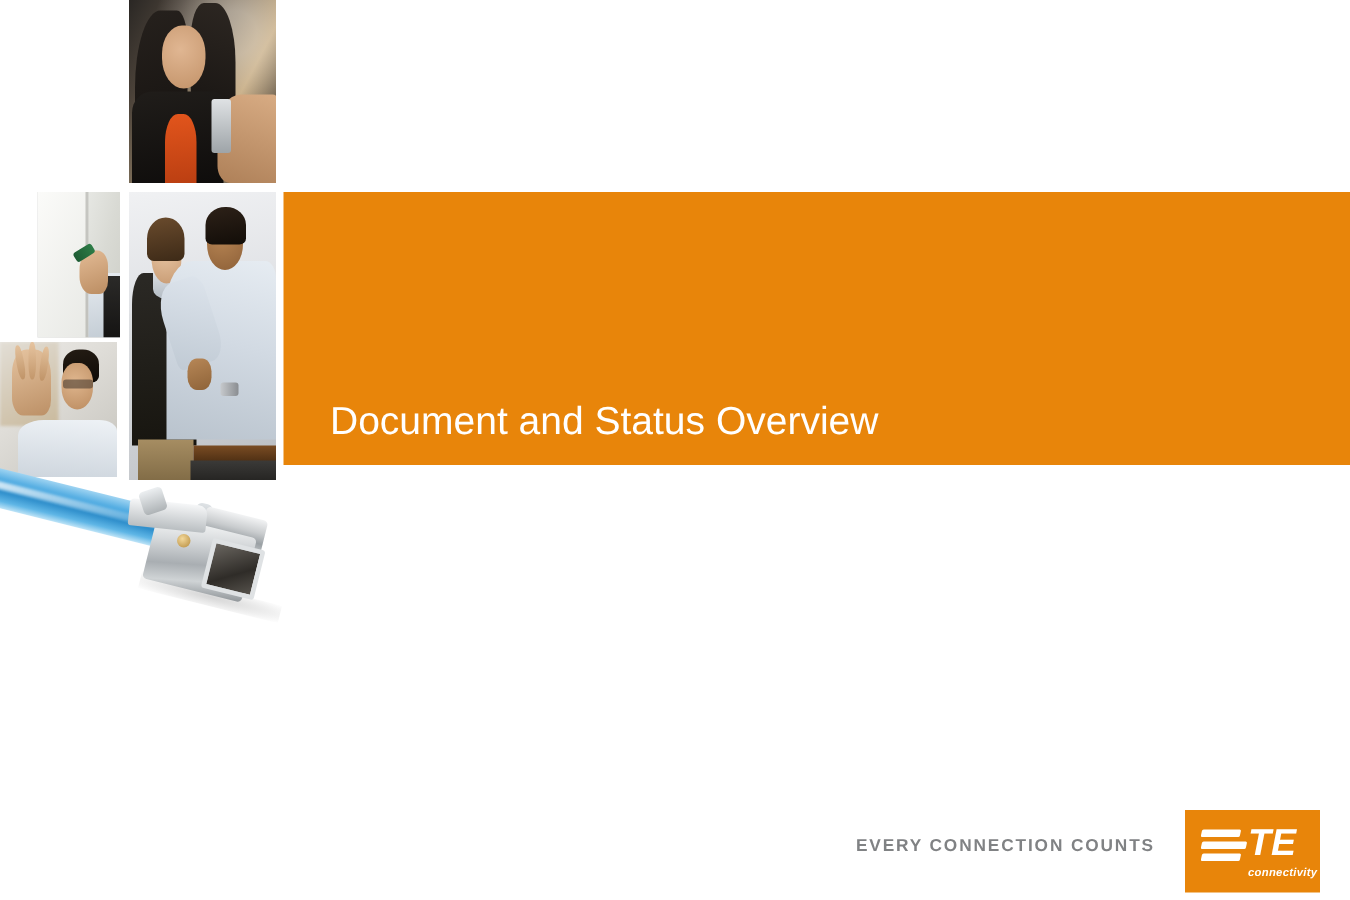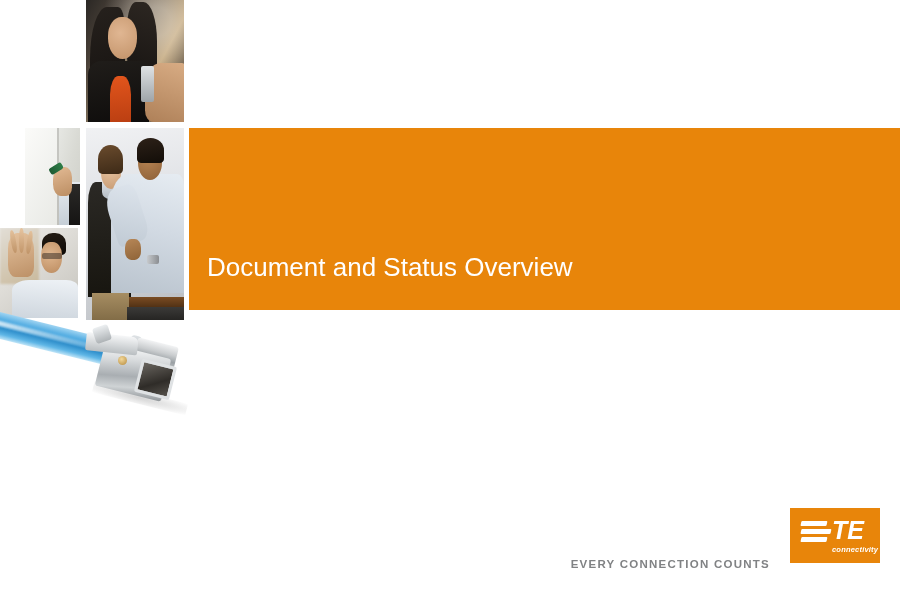--- a/index.html
+++ b/index.html
@@ -196,41 +196,41 @@
     font-size: 41px;
     font-weight: bold;
     color: #ffffff;
     letter-spacing: -0.2px;
     line-height: 1;
     white-space: nowrap;
   }
   .subtitle {
     position: absolute;
     left: 16px; top: 124px;
-    margin: 2px;
+    margin: 15px;
     font-size: 26px;
     font-weight: normal;
     color: #ffffff;
     line-height: 1;
     white-space: nowrap;
   }
 
   
   .tagline {
     position: absolute;
     right: 130px; top: 558px;
     font-size: 11.5px;
     font-weight: bold;
     color: #808284;
     letter-spacing: 1.25px;
     white-space: nowrap;
   }
   .logo-box {
     position: absolute;
-    left: 790px; top: 508px;
+    left: 790px; top: 540px;
     width: 90px; height: 55px;
     background: #e8850a;
   }
   .logo-inner {
     position: absolute;
     left: 0; top: 0; right: 0; bottom: 0;
   }
   .logo-mark {
     position: absolute; left: 11px; top: 13px; width: 30px; height: 22px;
   }

